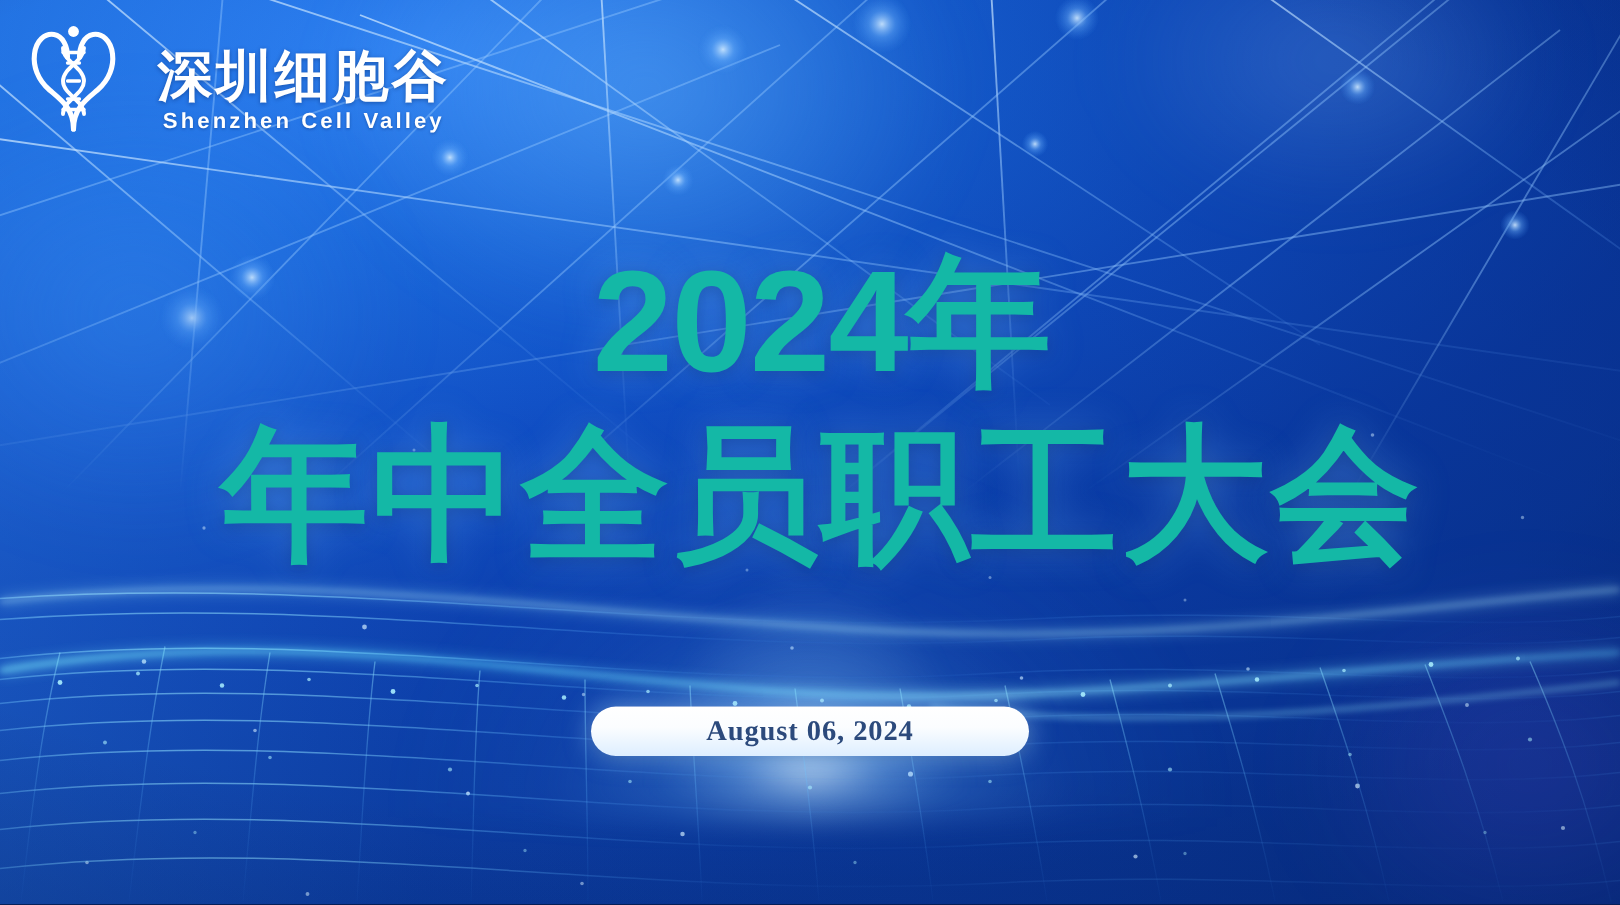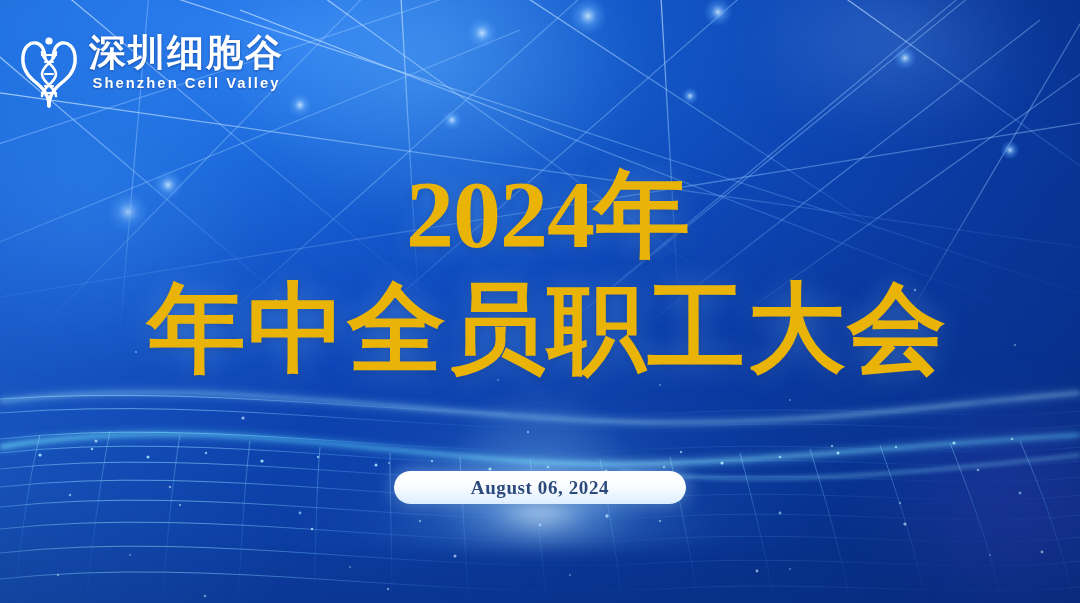--- a/index.html
+++ b/index.html
@@ -101,24 +101,23 @@
   .vignette {
     background: radial-gradient(125% 105% at 40% 40%, rgba(0,0,0,0) 48%, rgba(2,22,80,0.30) 82%, rgba(2,18,66,0.55) 100%);
   }
 
   
   .logo {
     position: absolute;
     left: 18px;
     top: 14px;
     display: flex;
-    align-items: flex-start;
-    gap: 9px;
+    align-items: flex-end;
+    gap: 25px;
     z-index: 8;
-    margin-top: 20px;
   }
   .logo-mark { width: 62px; height: 74px; flex: 0 0 auto; display:block; }
   .logo-words { display: flex; flex-direction: column; line-height: 1; }
   .logo-cn {
     font-family: "DejaVu Sans", "Liberation Sans", sans-serif;
     font-size: 37px;
     font-weight: 700;
     color: #ffffff;
     letter-spacing: 2px;
     white-space: nowrap;
@@ -139,22 +138,22 @@
 
   
   .titles {
     position: absolute;
     left: 0; right: 0;
     top: 163px;
     z-index: 7;
     text-align: center;
   }
   .title-line {
-    color: #eab308;
-    font-family: Liberation Serif, serif;
+    color: #14b8a6;
+    font-family: Liberation Sans, sans-serif;
     font-weight: 700;
     white-space: nowrap;
     text-shadow:
       0 0 26px rgba(120,190,255,0.40),
       0 2px 10px rgba(0,30,95,0.35);
     padding-left: 15px;
   }
   .title-line-1 {
     font-size: 96px;
     line-height: 104px;

